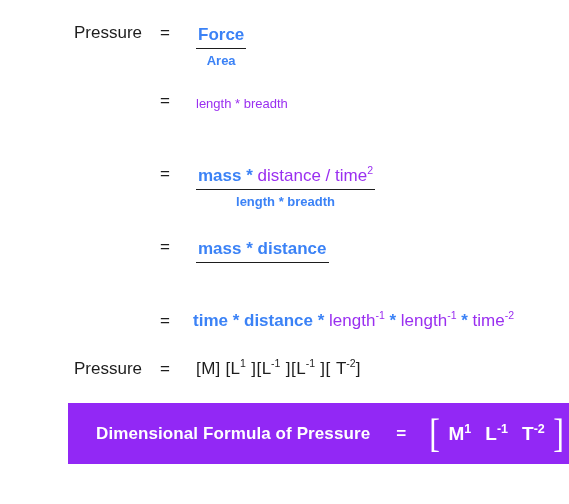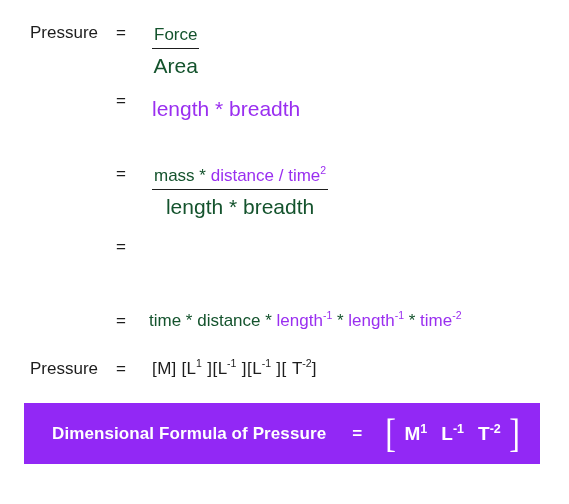--- a/index.html
+++ b/index.html
@@ -12,20 +12,21 @@
     height: 504px;
     position: relative;
     font-family: "Liberation Sans", sans-serif;
     color: #1a1a1a;
     overflow: hidden;
   }
 
   .sheet {
     position: absolute;
     inset: 0;
+    margin-left: 44px;
   }
 
   
   .row {
     position: absolute;
     display: flex;
     align-items: flex-start;
   }
 
   .label {
@@ -50,28 +51,28 @@
     line-height: 1;
   }
   .frac .num {
     font-size: 17px;
     white-space: nowrap;
     padding: 0 2px 3px 2px;
     border-bottom: 1.6px solid #1d1d1d;
     line-height: 1.25;
   }
   .frac .den {
-    font-size: 21px;
+    font-size: 13px;
     white-space: nowrap;
     padding-top: 4px;
     line-height: 1.25;
   }
 
   .purple { color: #9a2ff0; }
-  .blk    { color: #14532d; }
+  .blk    { color: #3b82f6; font-weight: bold; }
 
   sup {
     font-size: 0.62em;
     vertical-align: super;
     line-height: 0;
   }
 
   
   .inline-expr {
     font-size: 17px;
@@ -166,20 +167,21 @@
     <span class="frac">
       <span class="num"><span class="blk">mass  * </span><span class="purple">distance / time</span><sup class="purple">2</sup></span>
       <span class="den blk">length * breadth</span>
     </span>
   </div>
 
   <div class="row" style="left:30px; top:238px;">
     <span class="label" style="width:86px;"></span>
     <span class="eq" style="width:36px;">=</span>
     <span class="frac">
+      <span class="num blk">mass * distance</span>
     </span>
   </div>
 
   <div class="row" style="left:30px; top:312px;">
     <span class="label" style="width:86px;"></span>
     <span class="eq" style="width:33px;">=</span>
     <span class="inline-expr"><span class="blk">time * distance * </span><span class="purple">length</span><sup class="purple">-1</sup><span class="blk"> * </span><span class="purple">length</span><sup class="purple">-1</sup><span class="blk"> * </span><span class="purple">time</span><sup class="purple">-2</sup></span>
   </div>
 
   <div class="row" style="left:30px; top:360px;">

